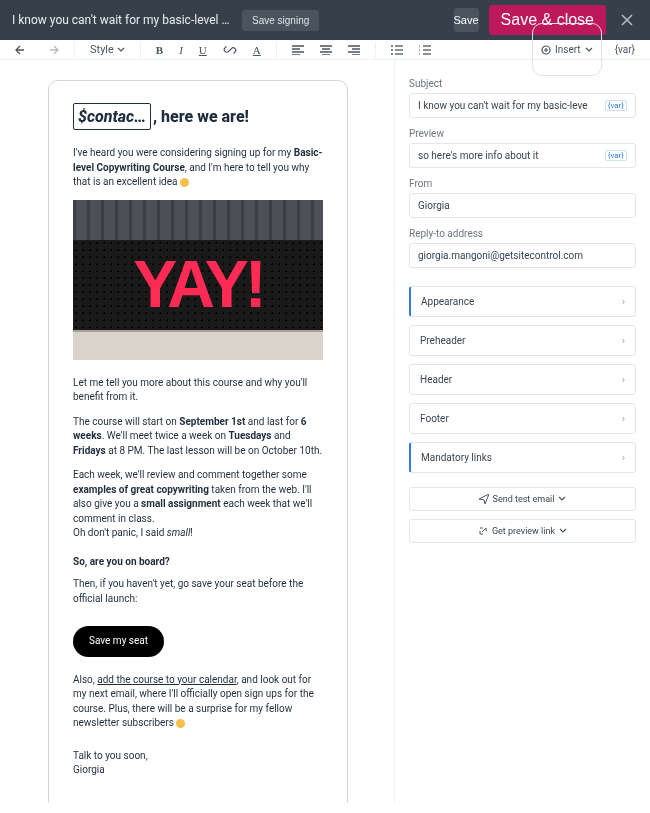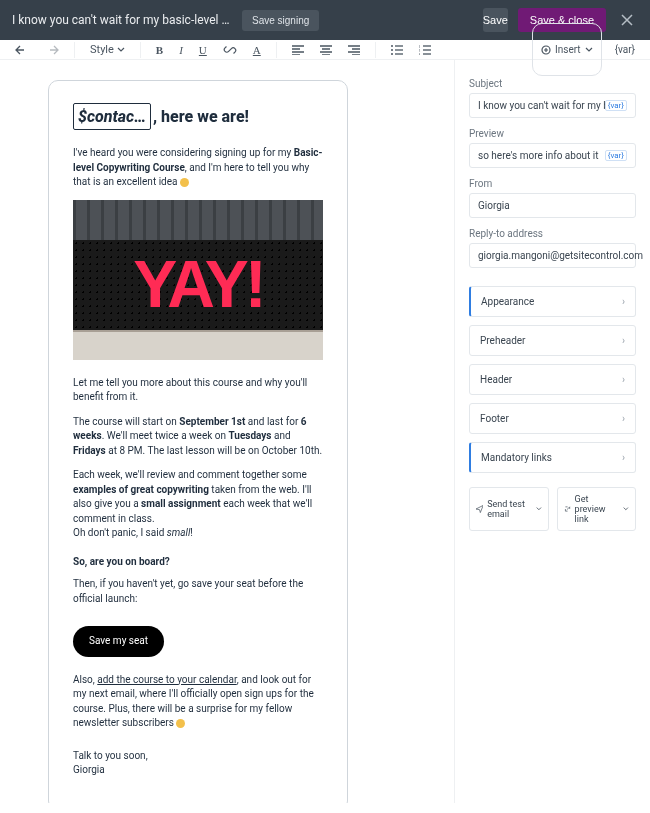--- a/index.html
+++ b/index.html
@@ -4,33 +4,33 @@
 <style>
   * { box-sizing: border-box; margin: 0; padding: 0; }
   body { font-family: -apple-system, BlinkMacSystemFont, "Segoe UI", Roboto, Arial, sans-serif; font-size: 12px; color: #1f2d3d; width: 650px; height: 813px; background: #fff; overflow: hidden; }
 
   
   .topbar { height: 40px; background: #36404a; color: #fff; display: flex; align-items: center; padding: 0 12px; gap: 10px; }
   .topbar .title { font-size: 12px; color: #eaecef; flex: 0 0 auto; max-width: 220px; overflow: hidden; white-space: nowrap; text-overflow: ellipsis; }
   .topbar .save-template { background: #4a545e; color: #dfe3e8; border: none; border-radius: 3px; padding: 5px 10px; font-size: 10px; cursor: pointer; }
   .topbar .spacer { flex: 1; }
   .topbar .btn-save { background: #4a545e; color: #fff; border: none; border-radius: 3px; padding: 6px 0; font-size: 11px; cursor: pointer; }
-  .topbar .btn-save-close { background: #701a75; color: #fff; border: none; border-radius: 3px; padding: 6px 12px; font-size: 11px; cursor: pointer; text-align: center; }
+  .topbar .btn-save-close { background: #be185d; color: #fff; border: none; border-radius: 3px; padding: 6px 12px; font-size: 16px; cursor: pointer; text-align: center; }
   .topbar .close-x { color: #b5bdc5; font-size: 16px; cursor: pointer; padding: 0 4px; }
 
   
   .toolbar { height: 20px; border-bottom: 1px solid #eef0f2; display: flex; align-items: center; padding: 0 10px; gap: 6px; font-size: 11px; color: #4a5560; }
   .toolbar .tb-btn { padding: 3px 5px; cursor: pointer; color: #4a5560; display: flex; align-items: center; border-radius: 3px; }
   .toolbar .sep { width: 1px; height: 16px; background: #eef0f2; margin: 0 4px; }
   .toolbar .right { margin-left: auto; display: flex; align-items: center; gap: 8px; }
   .toolbar .pill { border: 1px solid #dfe3e8; border-radius: 10px; padding: 20px 8px; font-size: 10px; display: flex; align-items: center; gap: 4px; }
 
   .layout { display: flex; height: calc(813px - 70px); }
   .canvas { flex: 1; overflow: auto; padding: 20px 24px; }
-  .sidebar { width: 196px; border-left: 1px solid #eef0f2; padding: 12px 14px; overflow: auto; font-size: 11px; }
+  .sidebar { width: 256px; border-left: 1px solid #eef0f2; padding: 12px 14px; overflow: auto; font-size: 11px; }
 
   
   .email-frame { width: 300px; margin-left: 24px; border: 1px solid #cfd5db; border-radius: 10px; padding: 22px 24px; font-size: 10px; line-height: 1.45; color: #1f2d3d; }
   .email-frame h1 { font-size: 16px; font-weight: 800; margin-bottom: 16px; }
   .email-frame h1 .placeholder { display: inline-block; border: 1px solid #1f2d3d; padding: 1px 4px; border-radius: 2px; margin-right: 2px; font-style: italic; }
   .email-frame p { margin-bottom: 10px; }
   .email-frame .img-yay { width: 100%; height: 160px; margin: 10px 0 16px; position: relative; overflow: hidden; }
   .img-yay .scaf { position: absolute; top: 0; left: 0; right: 0; height: 40px; background: repeating-linear-gradient(90deg,#3b3f43 0 3px,#4d5156 3px 14px); }
   .img-yay .band { position: absolute; top: 40px; left: 0; right: 0; bottom: 30px; background: #1a1a1a; background-image: radial-gradient(#000 1px, transparent 1px); background-size: 7px 7px; }
   .img-yay .band::after { content: "YAY!"; position: absolute; inset: 0; display: flex; align-items: center; justify-content: center; font-weight: 900; font-size: 66px; letter-spacing: -4px; color: #ff2b55; font-family: Arial Black, Arial, sans-serif; }
@@ -39,21 +39,21 @@
   .email-frame .cta { display: inline-block; background: #000; color: #fff; border-radius: 18px; padding: 8px 16px; font-size: 10px; margin: 10px 0 16px; }
   .emoji { display:inline-block; width:9px; height:9px; border-radius:50%; background:#f3c04b; vertical-align:middle; }
 
   
   .field-label { font-size: 10px; color: #6c7680; margin: 6px 0 4px; }
   .field-box { border: 1px solid #e3e7eb; border-radius: 3px; padding: 6px 8px; font-size: 10px; color: #3a4550; display: flex; align-items: center; justify-content: space-between; margin-bottom: 10px; }
   .field-box .var-tag { color: #2f7de1; font-size: 8px; border: 1px solid #cfe0f5; border-radius: 2px; padding: 0 2px; }
   .accordion { border: 1px solid #e3e7eb; border-left: 2px solid #2f7de1; border-radius: 3px; padding: 9px 10px; font-size: 10px; color: #3a4550; display: flex; align-items: center; justify-content: space-between; margin-bottom: 8px; cursor: pointer; }
   .accordion.noactive { border-left: 1px solid #e3e7eb; }
   .accordion .chev { color: #9aa3ad; font-size: 10px; }
-  .action-row { display: flex; gap: 8px; margin-top: 14px; }
+  .action-row { display: flex; gap: 8px; margin-top: 14px; flex-direction: column; }
   .action-btn { flex: 1; border: 1px solid #e3e7eb; border-radius: 3px; padding: 6px 6px; font-size: 9px; color: #3a4550; display: flex; align-items: center; justify-content: center; gap: 4px; cursor: pointer; }
 
   svg { display: block; }
 </style>
 </head>
 <body>
 
 <div class="topbar">
   <span class="title">I know you can't wait for my basic-level copyw…</span>
   <button class="save-template">Save signing</button>

